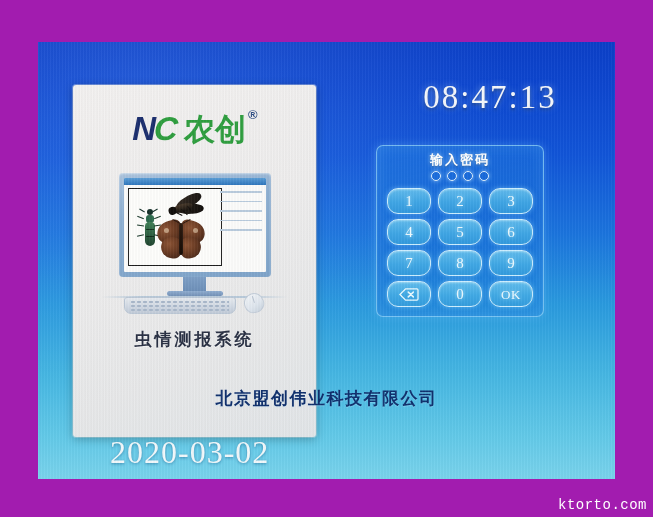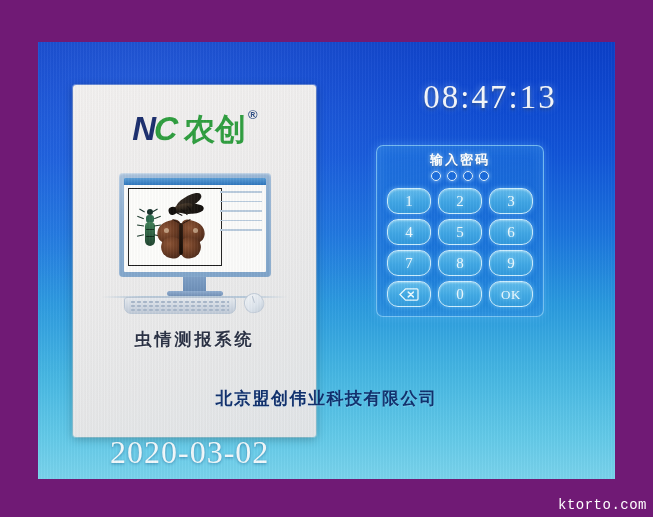--- a/index.html
+++ b/index.html
@@ -10,21 +10,21 @@
     background: #000;
     overflow: hidden;
     font-family: "Liberation Sans", "DejaVu Sans", sans-serif;
   }
 
   
   #photo {
     position: relative;
     width: 653px;
     height: 517px;
-    background: #701a75;
+    background: #a21caf;
     overflow: hidden;
   }
 
   
   #screen {
     position: absolute;
     left: 38px;
     top: 42px;
     width: 577px;
     height: 437px;

